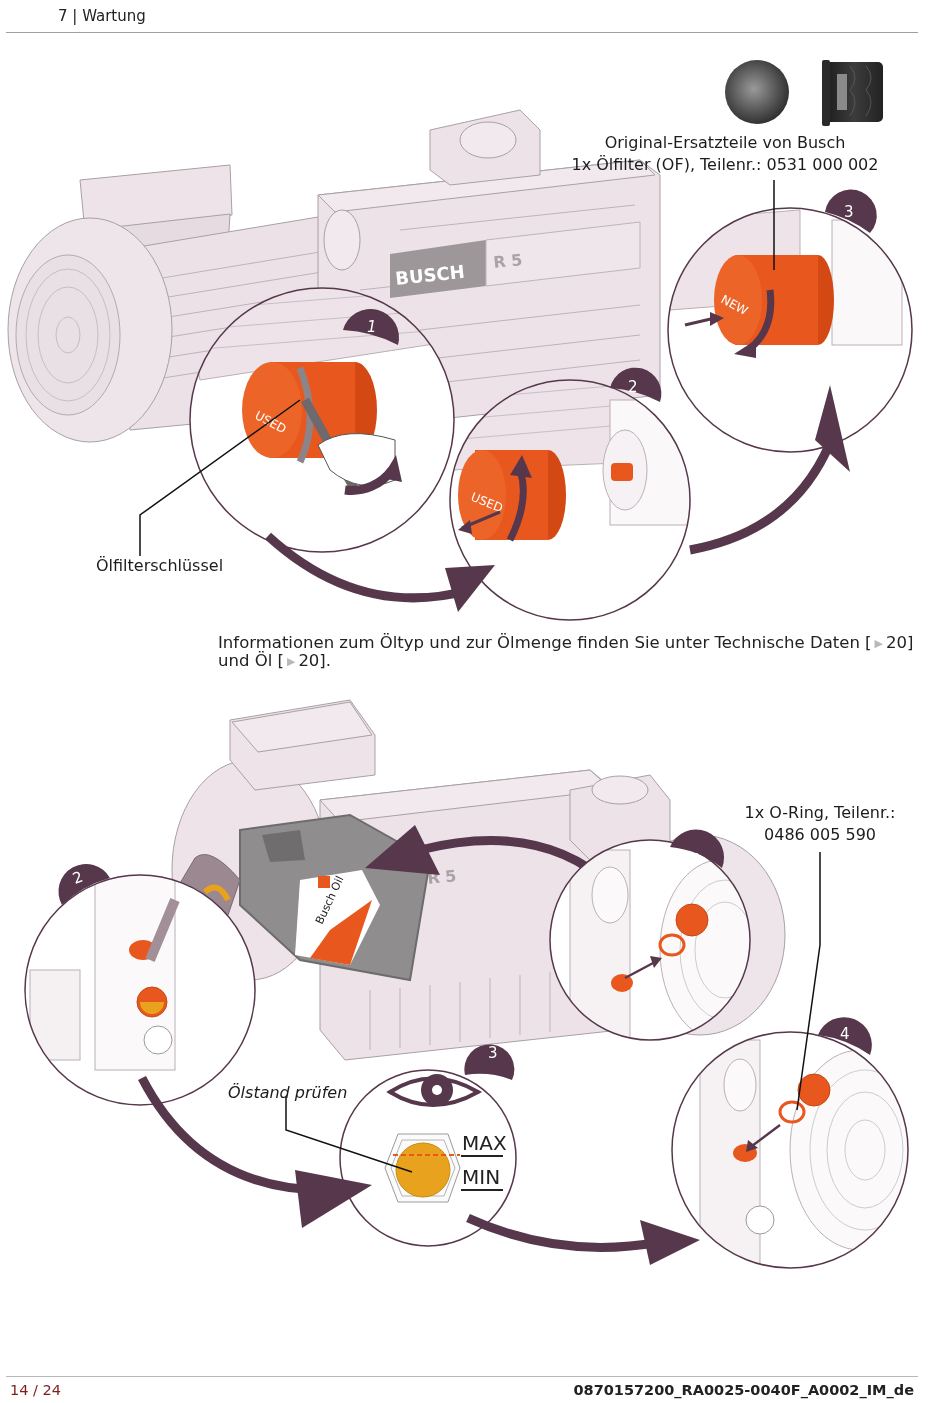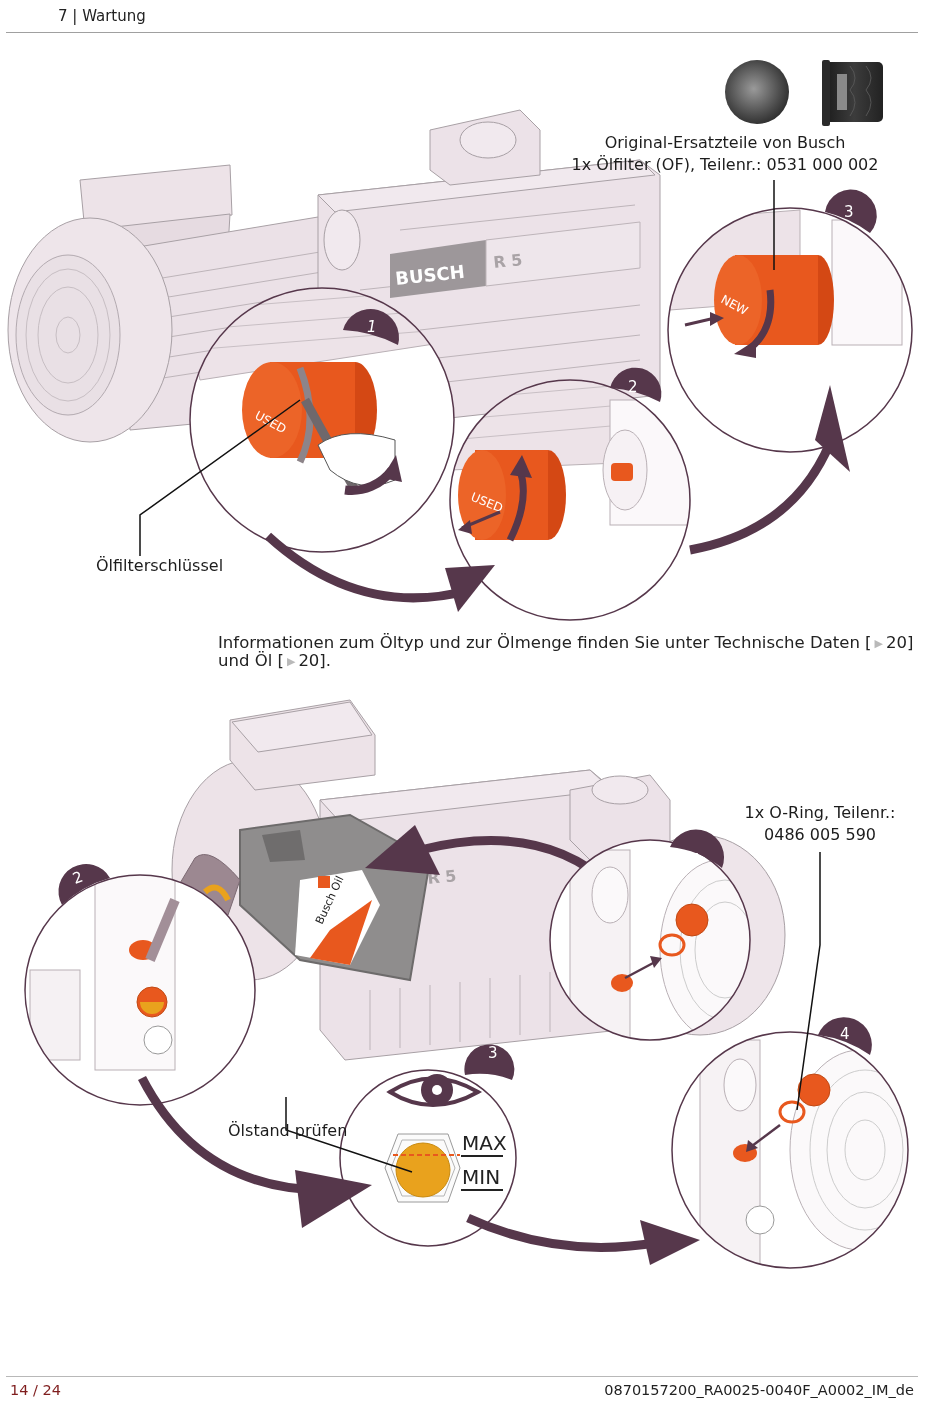--- a/index.html
+++ b/index.html
@@ -2,21 +2,21 @@
 <html><head>
 <meta charset="utf-8">
 <style>
   html, body { margin: 0; padding: 0; background: #ffffff; }
   body { width: 950px; height: 1403px; position: relative; overflow: hidden;
          font-family: "DejaVu Sans", "Liberation Sans", sans-serif; color: #1a1a1a; }
   .header-title { position: absolute; left: 10px; top: 7px; font-size: 15px; color: #222; margin-left: 48px; }
   .header-rule { position: absolute; left: 6px; right: 32px; top: 32px; height: 1px; background: #a0a0a0; }
   .footer-rule { position: absolute; left: 6px; right: 32px; top: 1376px; height: 1px; background: #b8b8b8; }
   .footer-left { position: absolute; left: 10px; top: 1382px; font-size: 14.5px; color: #7f1d1d; }
-  .footer-right { position: absolute; right: 36px; top: 1382px; font-size: 14.5px; color: #222; }
+  .footer-right { position: absolute; right: 36px; top: 1382px; font-size: 14.5px; color: #222; font-weight: bold; }
   .label { position: absolute; font-size: 16px; color: #1c1c1c; white-space: nowrap; line-height: 22px; }
   .label.center { text-align: center; }
   .para { position: absolute; left: 218px; top: 634px; width: 700px; font-size: 16.5px; line-height: 17px; color: #222; }
   .para .arrow { color: #b9b9b9; font-size: 11px; margin: 0 3px; vertical-align: 1px; }
   svg.illus { position: absolute; left: 0; top: 0; }
   .svgtext { font-family: "DejaVu Sans", "Liberation Sans", sans-serif; }
 </style>
 </head>
 <body>
 
@@ -328,17 +328,17 @@
 
 <div class="para">
   <span>Informationen zum Öltyp und zur Ölmenge finden Sie unter </span><span><span>Technische Daten [</span><span class="arrow">▶</span><span>20]</span></span><br>
   <span>und </span><span><span>Öl [</span><span class="arrow">▶</span><span>20]</span></span><span>.</span>
 </div>
 
 <div class="label center" style="left:730px; top:802px; width:180px;">
   <div>1x O-Ring, Teilenr.:</div>
   <div>0486 005 590</div>
 </div>
-<div class="label" style="left:228px; top:1120px;">Ölstand prüfen</div>
+<div class="label" style="left:228px; top:1082px;font-style:italic;">Ölstand prüfen</div>
 
 <div class="footer-rule"></div>
 <div class="footer-left">14 / 24</div>
 <div class="footer-right">0870157200_RA0025-0040F_A0002_IM_de</div>
 
 </body></html>

